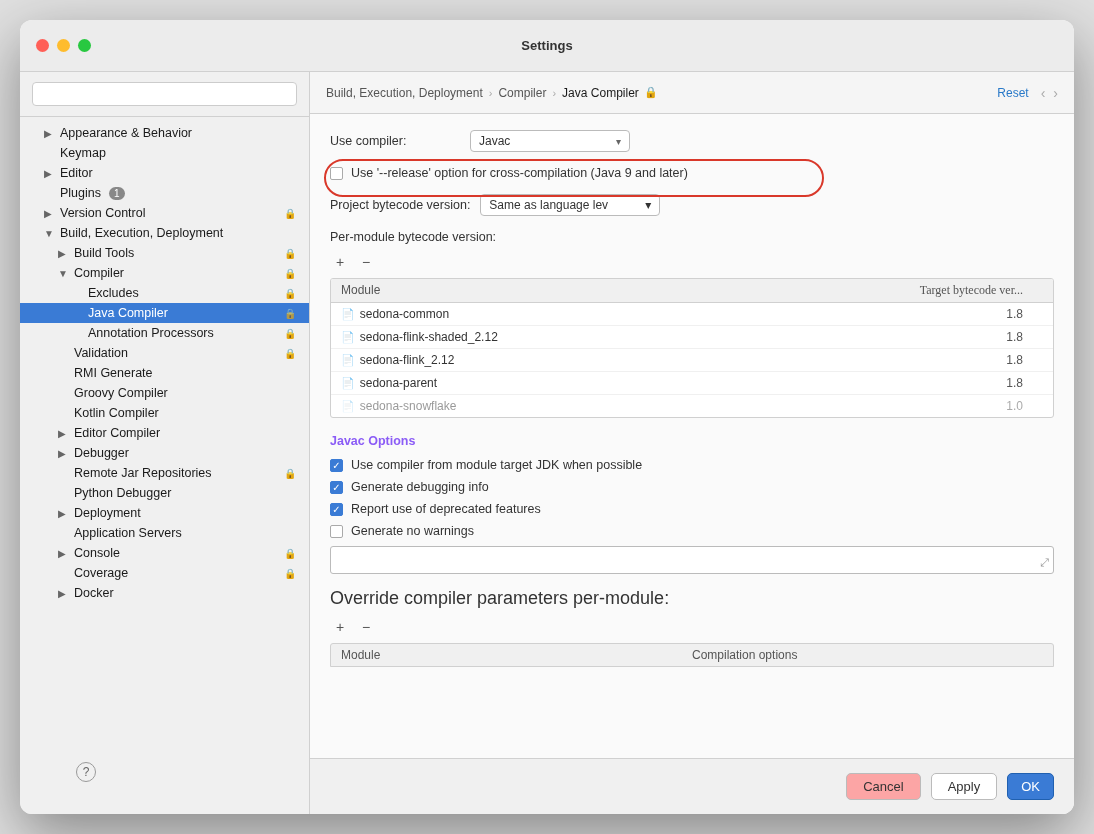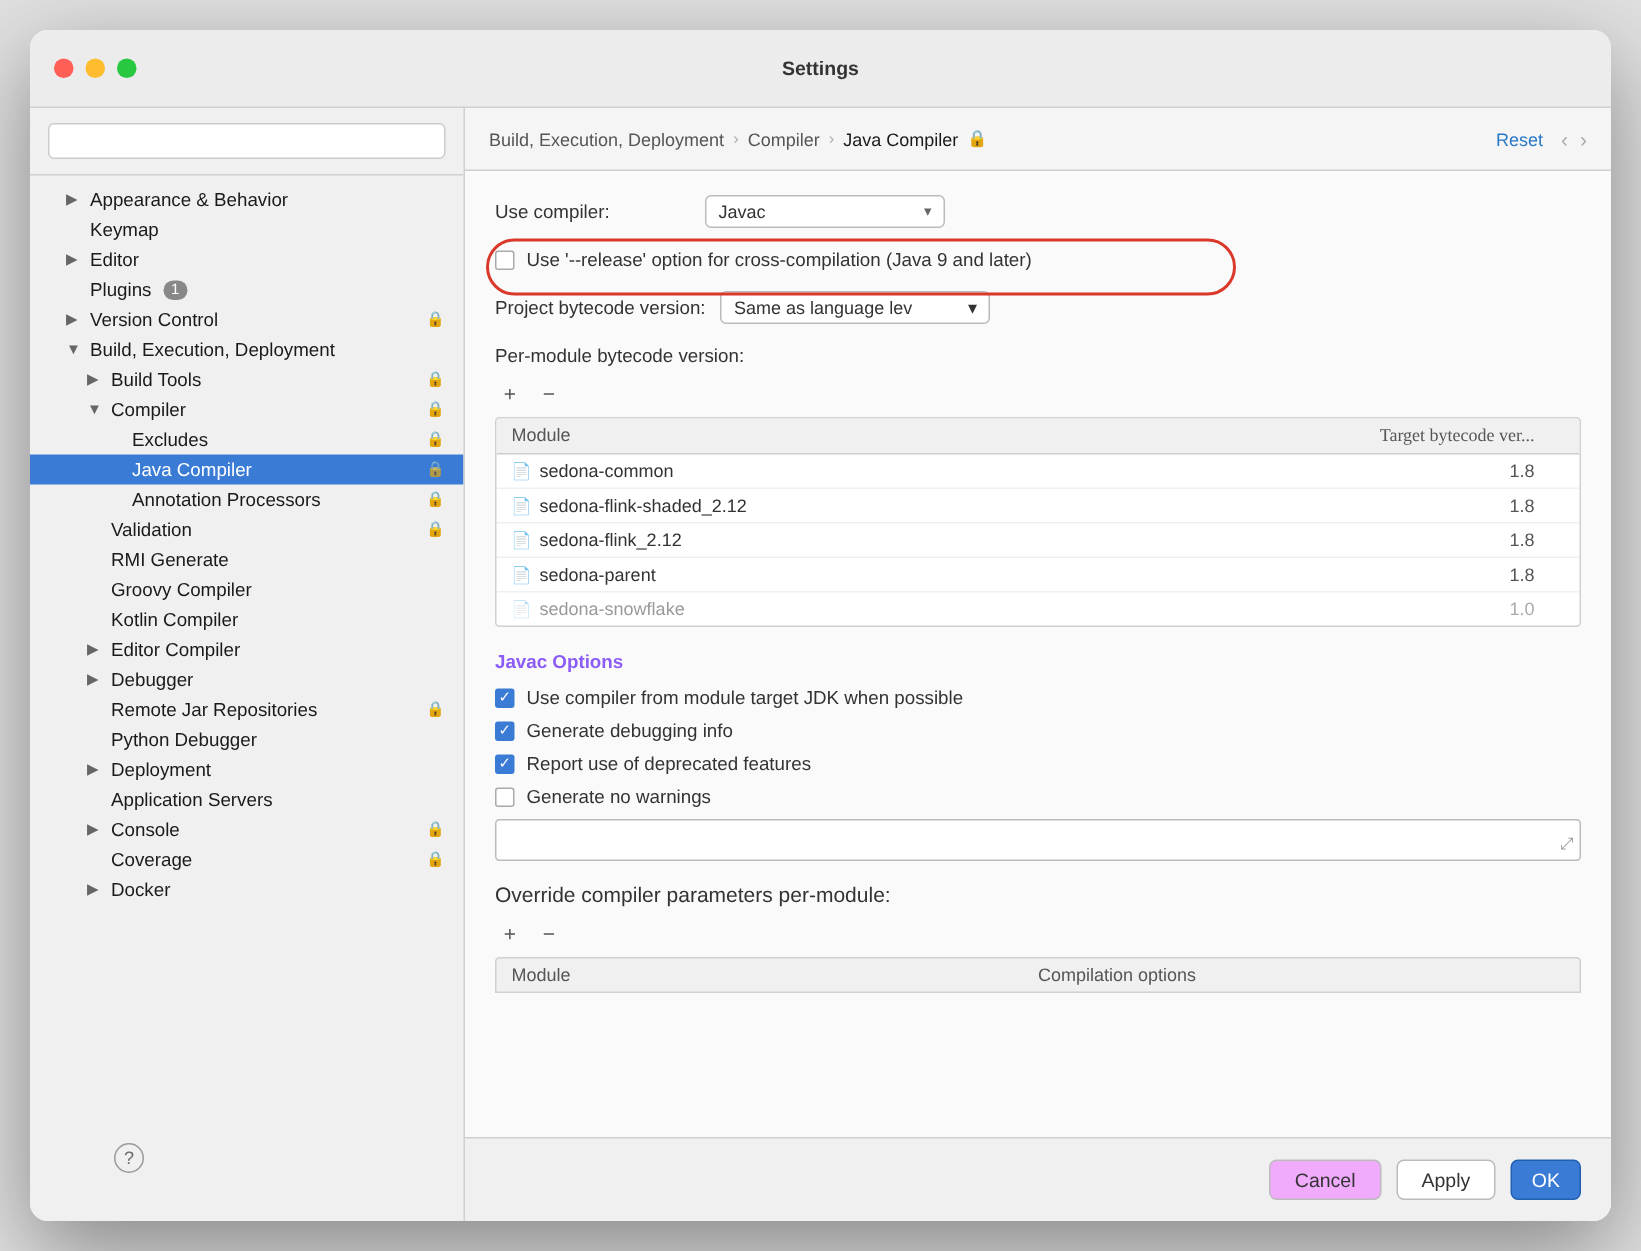--- a/index.html
+++ b/index.html
@@ -385,21 +385,21 @@
     }
     .params-expand {
       position: absolute;
       right: 4px;
       bottom: 4px;
       font-size: 11px;
       color: #999;
     }
     
     .override-label {
-      font-size: 14px;
+      font-size: 18px;
       color: #333;
       margin-bottom: 8px;
     }
     .override-add-row {
       display: flex;
       gap: 6px;
       margin-bottom: 6px;
     }
     .override-table-header {
       display: flex;
@@ -424,21 +424,21 @@
       align-items: center;
       justify-content: flex-end;
       padding: 0 20px;
       gap: 10px;
       flex-shrink: 0;
     }
     .btn-cancel {
       padding: 5px 16px;
       border: 1px solid #bbb;
       border-radius: 5px;
-      background: #f0abfc;
+      background: #fca5a5;
       font-size: 13px;
       color: #333;
       cursor: pointer;
     }
     .btn-apply {
       padding: 5px 16px;
       border: 1px solid #bbb;
       border-radius: 5px;
       background: white;
       font-size: 13px;

